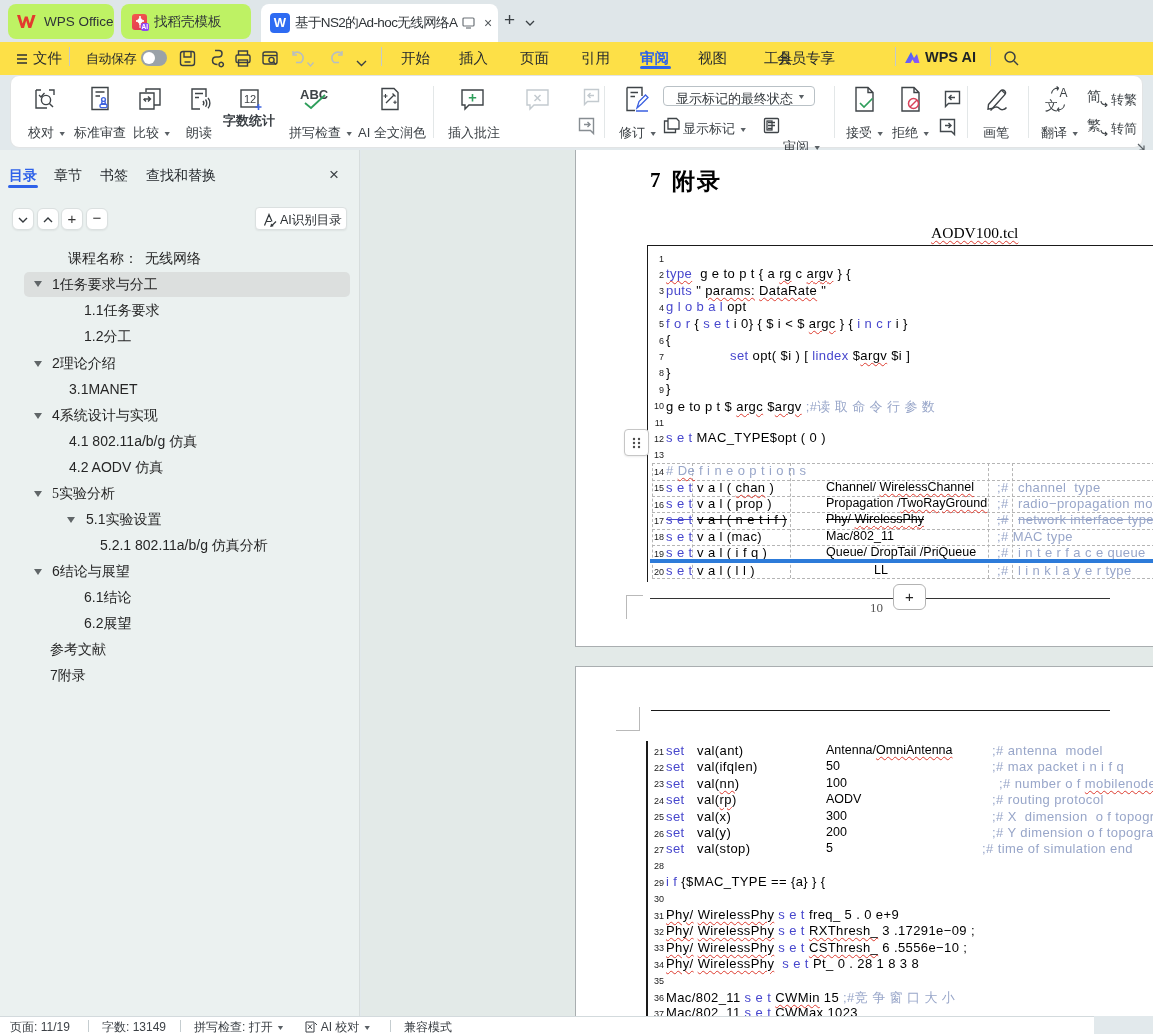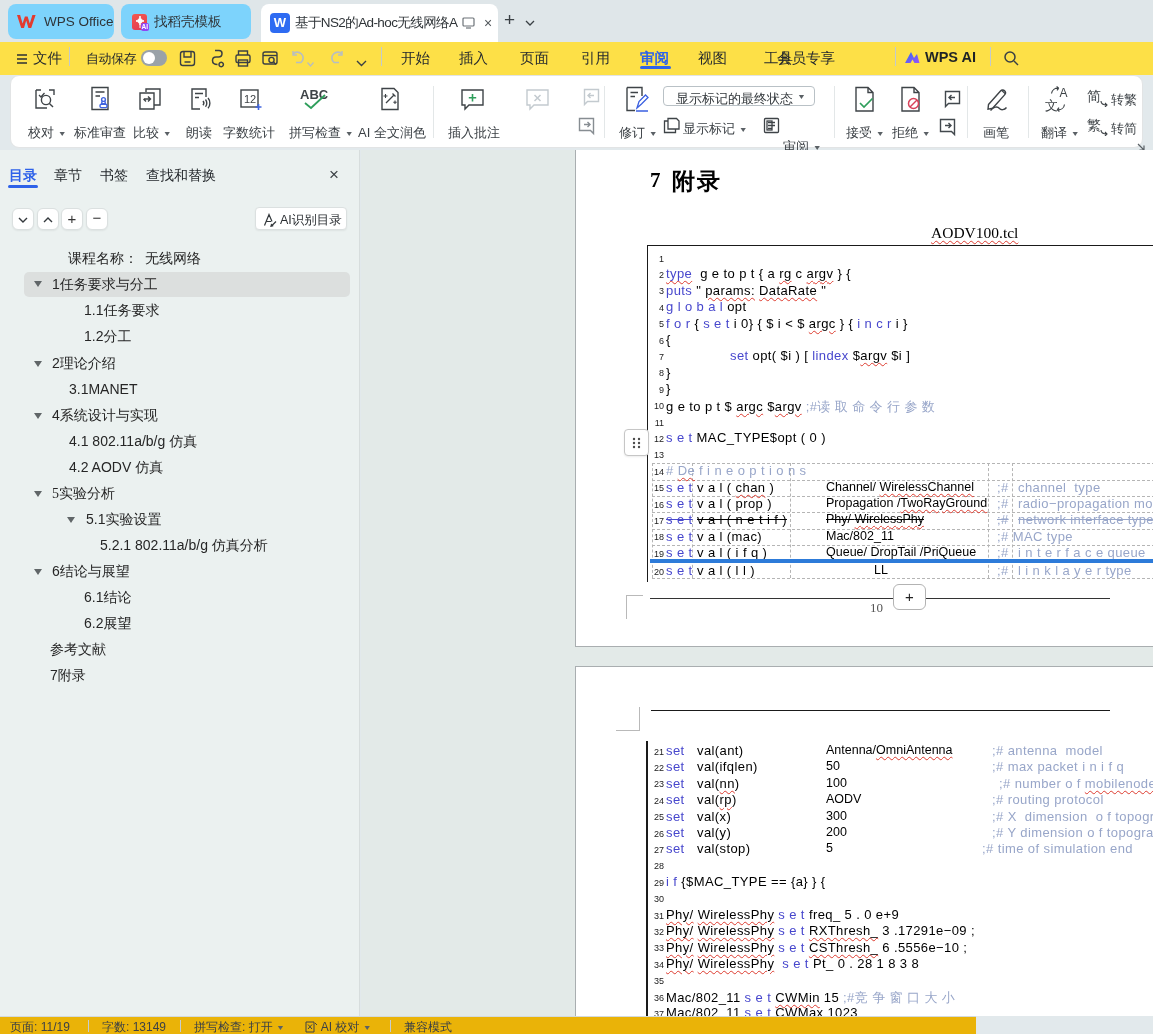--- a/index.html
+++ b/index.html
@@ -2,21 +2,21 @@
 <html><head>
 <meta charset="utf-8">
 <style>
   * { margin:0; padding:0; box-sizing:border-box; }
   html,body { width:1153px; height:1034px; overflow:hidden; }
   body { font-family:"Liberation Sans", sans-serif; position:relative; background:#e2e9ec; }
   .abs { position:absolute; }
   
   #tabbar { position:absolute; left:0; top:0; width:1153px; height:42px; background:#dfe6e9; }
   .tab { position:absolute; top:4px; height:35px; border-radius:8px; display:flex; align-items:center; font-size:13.5px; color:#2f3438; }
-  .tab.grey { background:#7dd3fc; }
+  .tab.grey { background:#bef264; }
   .tab.active { background:#ffffff; border-radius:8px 8px 0 0; height:38px; }
   
   #menurow { position:absolute; left:0; top:42px; width:1153px; height:33px; background:#fde047; }
   .mitem { position:absolute; top:7px; font-size:14.5px; color:#262a2e; }
   .mdiv { position:absolute; top:5px; width:1px; height:19px; background:#c2cacd; }
   
   #ribbonbox { position:absolute; left:10px; top:75px; width:1133px; height:73px; background:#ffffff; border:1px solid #e2e4e5; border-radius:9px; }
   .rdiv { position:absolute; top:10px; width:1px; height:52px; background:#e3e7e8; }
   .rlabel { position:absolute; font-size:13px; color:#3b4045; white-space:nowrap; }
   .chev { display:inline-block; font-size:9px; color:#5a6065; transform:scaleY(.8); }
@@ -31,21 +31,21 @@
   #canvas { position:absolute; left:361px; top:150px; width:792px; height:866px; background:#e3eae8; overflow:hidden; }
   .page { position:absolute; left:214px; width:610px; background:#ffffff; border:1px solid #a9aeb0; }
   
   .cl { position:absolute; height:16.4px; font-size:13px; letter-spacing:.4px; color:#000; white-space:nowrap; }
   .cl span.n { position:absolute; font-size:9px; letter-spacing:0; color:#1a1a1a; text-align:right; width:20px; top:3.5px; }
   .kw { color:#4747cd; }
   .v { font-size:12.5px; letter-spacing:0; }
   .cm { color:#98a6c9; }
   .wv { text-decoration:underline; text-decoration-style:wavy; text-decoration-color:#dd3b2f; text-decoration-thickness:1px; text-underline-offset:2px; }
   
-  #statusbar { position:absolute; left:0; top:1016px; width:976px; height:18px; background:#eab308; border-top:1px solid #d3dadd; font-size:12px; color:#3c4146; }
+  #statusbar { position:absolute; left:0; top:1016px; width:1094px; height:18px; background:#ffffff; border-top:1px solid #d3dadd; font-size:12px; color:#3c4146; }
   .sitem { position:absolute; top:2px; white-space:nowrap; }
   .sdiv { position:absolute; top:3px; width:1px; height:12px; background:#c5cdd0; }
 </style>
 </head>
 <body>
 <div id="tabbar">
   <div class="tab grey" style="left:8px; width:106px;">
     <svg style="margin-left:8px" width="22" height="15" viewBox="0 0 22 15">
       <path d="M1 1 L5.2 14 L8 14 L10.2 6.5 L12.4 14 L15.2 14 L19.6 1 L16.4 1 L13.8 9.5 L11.6 2.5 L8.9 2.5 L6.6 9.5 L4.1 1 Z" fill="#e33a2e"></path>
     </svg>
@@ -175,21 +175,21 @@
         <path d="M18 10 V2 H4 V22 H12"></path>
         <path d="M7 6.5 H15 M7 10.5 H11"></path>
         <path d="M15 14 C16 15.2 16 17 15 18.2 M17.5 12.5 C19.2 14.5 19.2 17.8 17.5 19.8 M20 11 C22.5 13.8 22.5 18.5 20 21.2"></path>
       </svg></div>
   <div class="rlabel" style="left:175px; top:48px;">朗读</div>
   <div class="ricon" style="left:227px; top:11px;"><svg width="25" height="25" viewBox="0 0 25 25" fill="none" stroke="#3e4347" stroke-width="1.4">
         <rect x="3" y="3" width="17" height="17"></rect>
         <text x="6" y="16" font-size="11" fill="#3e4347" stroke="none" font-family="Liberation Sans">12</text>
         <path d="M20.5 17 V23 M17.5 20 H23.5" stroke="#4165e0" stroke-width="1.6"></path>
       </svg></div>
-  <div class="rlabel" style="left:212px; top:48px;">字数统计</div>
+  <div class="rlabel" style="left:212px; top:36px;font-weight:bold;">字数统计</div>
   <div class="ricon" style="left:288px; top:11px;"><svg width="32" height="24" viewBox="0 0 32 24">
         <text x="1" y="12" font-size="13" font-weight="bold" fill="#3e4347" font-family="Liberation Sans">ABC</text>
         <path d="M6 16 L12 21 L26 8" fill="none" stroke="#2e9e5b" stroke-width="1.8"></path>
       </svg></div>
   <div class="rlabel" style="left:278px; top:48px;">拼写检查 <span class="chev">▼</span></div>
   <div class="ricon" style="left:367px; top:11px;"><svg width="24" height="24" viewBox="0 0 24 24" fill="none" stroke="#3e4347" stroke-width="1.4">
         <path d="M4 1.5 H16 L20 5.5 V22.5 H4 Z"></path>
         <path d="M8 16 L16 8 M14.5 6.5 L17.5 9.5" stroke-width="1.3"></path>
         <path d="M7.5 7 L7.5 11 M5.5 9 L9.5 9 M17 13.5 V17 M15.3 15.2 H18.7" stroke-width="1.1"></path>
       </svg></div>

